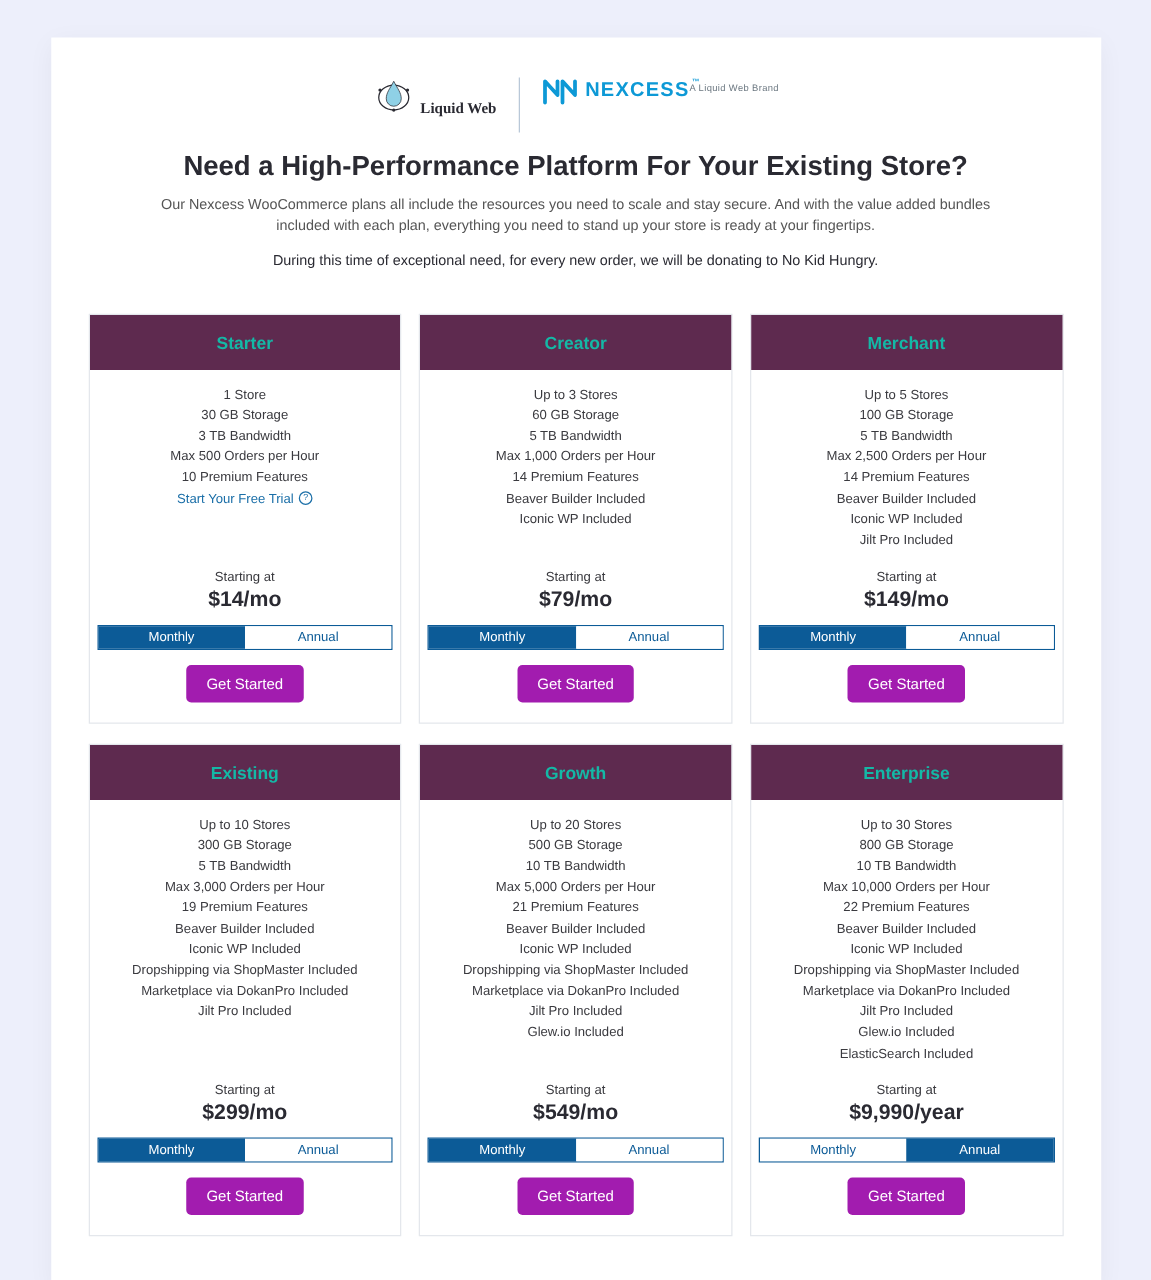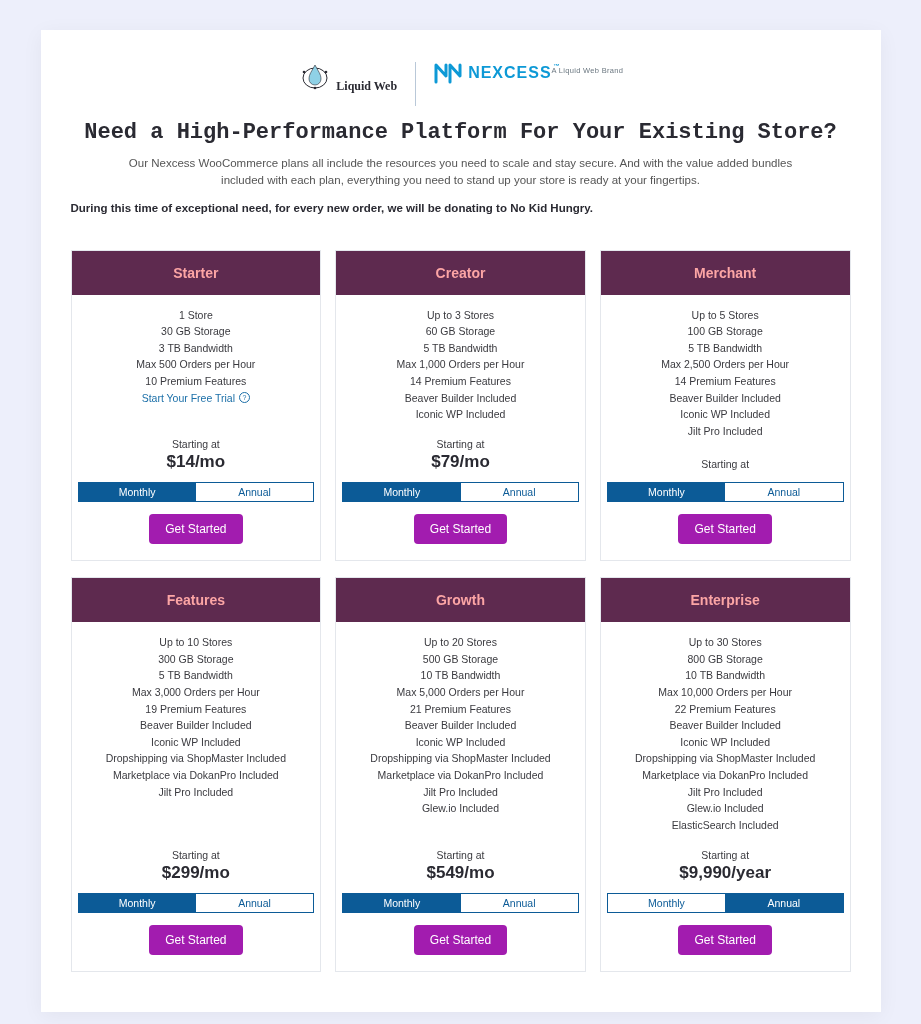--- a/index.html
+++ b/index.html
@@ -38,49 +38,49 @@
   .nex-text { display: flex; flex-direction: row; line-height: 1; }
   .nex-t1 { color: #0d99d6; font-weight: 800; font-size: 16px; letter-spacing: 1px; position: relative; }
   .nex-t1 .tm { font-size: 6px; position: absolute; top: -2px; right: -9px; color:#0d99d6;}
   .nex-t2 { color: #6b7780; font-size: 7.5px; letter-spacing: .3px; margin-top: 2px; }
   .headline {
     text-align: center;
     color: #2a2a32;
     font-size: 22px;
     font-weight: 700;
     margin-bottom: 10px;
-    font-family: Liberation Mono, monospace;
   }
   .subtext {
     text-align: center;
     color: #555;
     font-size: 11.5px;
     max-width: 700px;
     margin: 0 auto 12px auto;
     line-height: 1.5;
   }
   .donation {
-    font-weight: 700;
+    text-align: center;
+    font-weight: 400;
     font-size: 11.5px;
     color: #2a2a32;
     margin-bottom: 36px;
   }
   .grid {
     display: grid;
     grid-template-columns: repeat(3, 1fr);
     gap: 16px 14px;
   }
   .card {
     border: 1px solid #e4e7ec;
     display: flex;
     flex-direction: column;
   }
   .card-head {
     background: #5e2a4f;
-    color: #fca5a5;
+    color: #14b8a6;
     text-align: center;
     font-size: 14px;
     font-weight: 600;
     padding: 14px 4px;
   }
   .features {
     padding: 14px 6px 10px 6px;
     display: flex;
     flex-direction: column;
     gap: 3px;
@@ -226,29 +226,30 @@
           <div class="f">5 TB Bandwidth</div>
           <div class="f">Max 2,500 Orders per Hour</div>
           <div class="f">14 Premium Features</div>
           <div class="f">Beaver Builder Included</div>
           <div class="f">Iconic WP Included</div>
           <div class="f">Jilt Pro Included</div>
         </div>
         <div class="spacer"></div>
         <div class="pricing">
           <div class="start-at">Starting at</div>
-        </div>
-        <div class="toggle">
-          <div class="opt active">Monthly</div>
-          <div class="opt">Annual</div>
-        </div>
-        <div class="cta-row"><button class="cta">Get Started</button></div>
-      </div>
-      <div class="card">
-        <div class="card-head">Features</div>
+          <div class="price">$149/mo</div>
+        </div>
+        <div class="toggle">
+          <div class="opt active">Monthly</div>
+          <div class="opt">Annual</div>
+        </div>
+        <div class="cta-row"><button class="cta">Get Started</button></div>
+      </div>
+      <div class="card">
+        <div class="card-head">Existing</div>
         <div class="features">
           <div class="f">Up to 10 Stores</div>
           <div class="f">300 GB Storage</div>
           <div class="f">5 TB Bandwidth</div>
           <div class="f">Max 3,000 Orders per Hour</div>
           <div class="f">19 Premium Features</div>
           <div class="f">Beaver Builder Included</div>
           <div class="f">Iconic WP Included</div>
           <div class="f">Dropshipping via ShopMaster Included</div>
           <div class="f">Marketplace via DokanPro Included</div>

